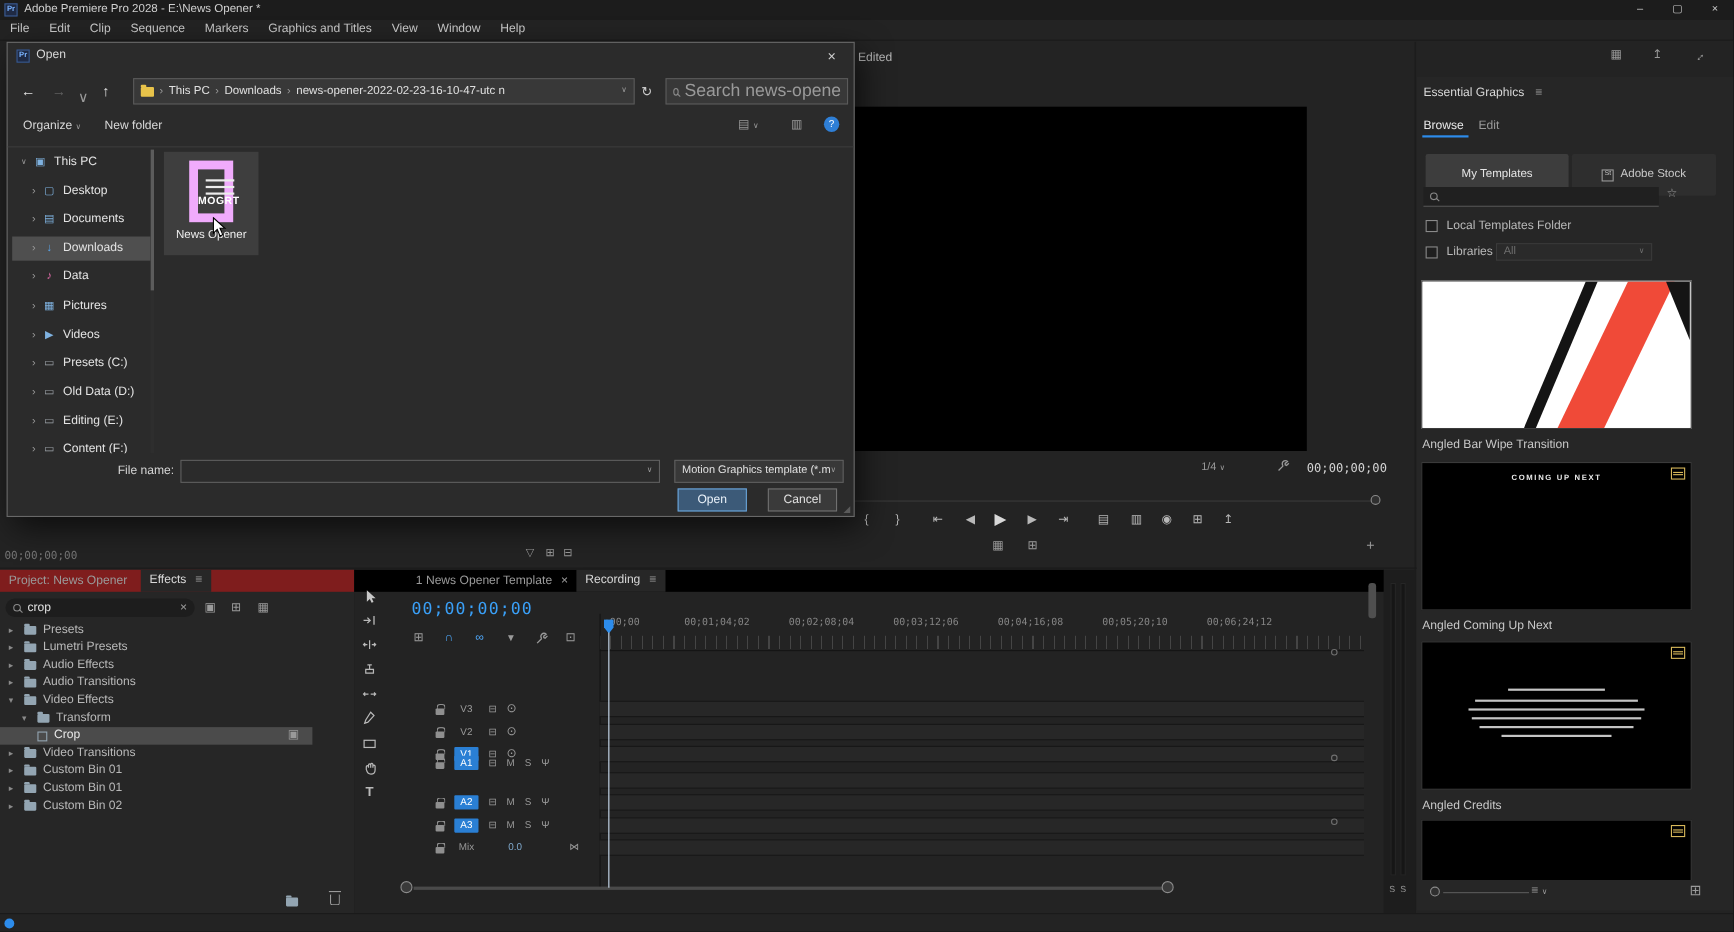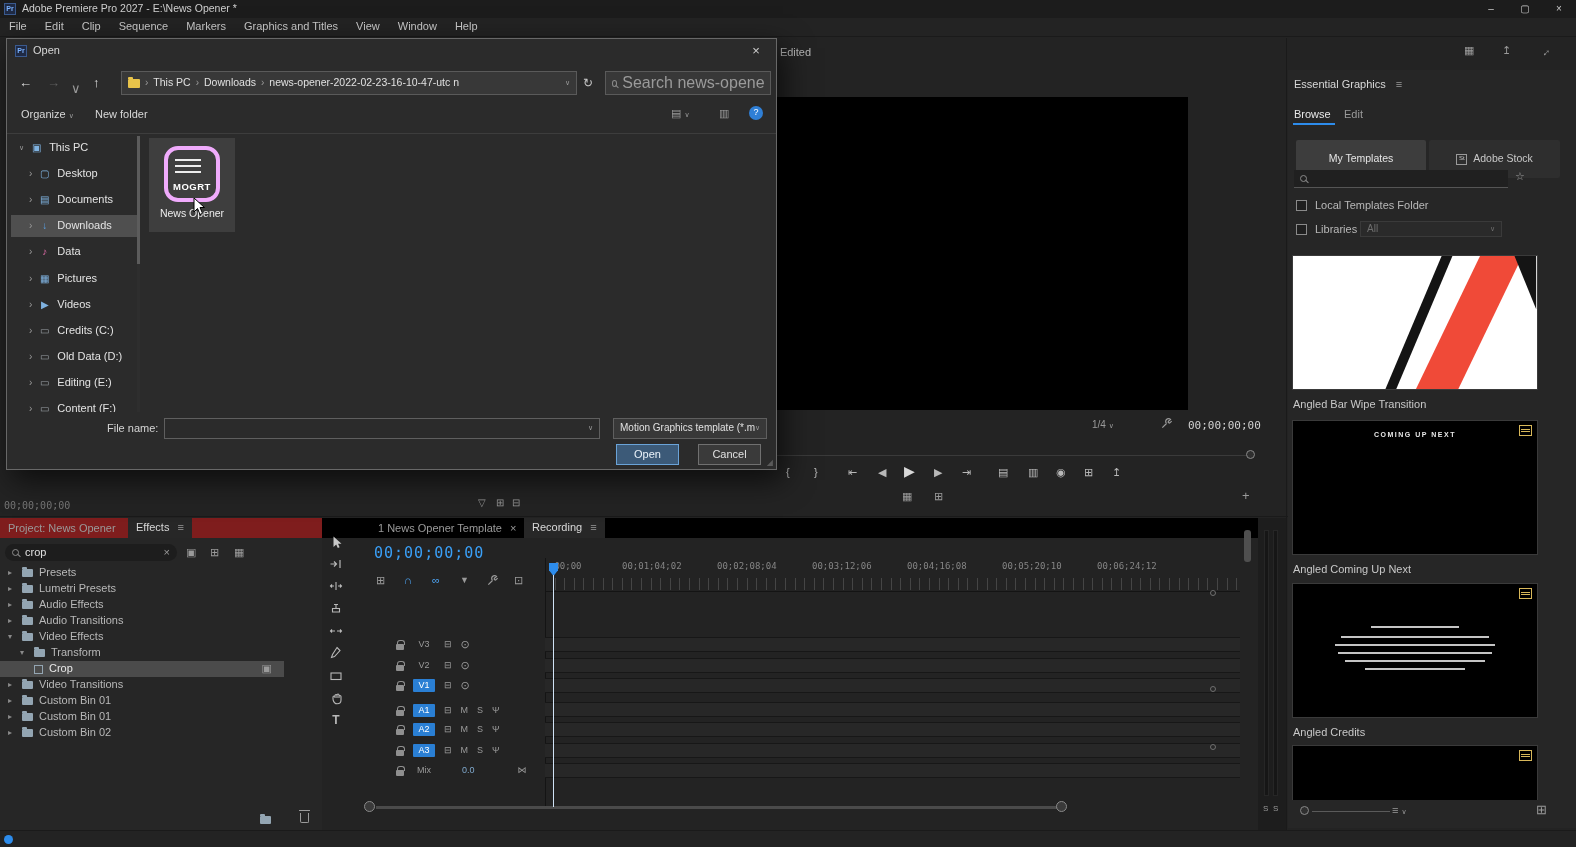--- a/index.html
+++ b/index.html
@@ -73,35 +73,35 @@
 .dclose{margin-left:auto;width:32px;text-align:center;font-size:13px;color:#cfcfcf}
 .dbar{position:absolute;top:32px;height:24px;background:#383838;border:1px solid #5a5a5a;display:flex;align-items:center;gap:5px;padding:0 6px;font-size:10.5px;overflow:hidden;white-space:nowrap}
 .bc-folder{width:12px;height:9px;background:#e8c34a;border-radius:1px;position:relative;flex:none}
 .bc-folder::before{content:'';position:absolute;top:-2px;left:0;width:5px;height:2px;background:#e8c34a;border-radius:1px 1px 0 0}
 .bsep{color:#9a9a9a;font-size:10px}
 .ph{color:#9a9a9a;font-size:16px;overflow:hidden;white-space:nowrap}
 .navbtn{position:absolute;top:36px;font-size:13px}
 .drow{position:absolute;left:0;width:126px;height:22px;display:flex;align-items:center;gap:6px;font-size:11px;color:#e3e3e3;overflow:hidden;white-space:nowrap}
 .drow.sel{background:#4f4f4f}
 .si{width:13px;height:13px;display:inline-flex;align-items:center;justify-content:center;font-size:10px;flex:none}
-.doc{width:56px;height:56px;border:4px solid #f0abfc;border-radius:14px;position:relative;margin:8px auto 0}
+.doc{width:40px;height:56px;border:8px solid #f0abfc;border-radius:0;position:relative;margin:8px auto 0}
 .doc i{position:absolute;left:7px;width:26px;height:2px;background:#ececec}
 .docword{position:absolute;bottom:5px;left:0;right:0;text-align:center;color:#fff;font-weight:bold;font-size:9.5px;letter-spacing:.5px}
 .dbtn{position:absolute;height:21px;display:flex;align-items:center;justify-content:center;font-size:11px}
 .combo{position:absolute;height:21px;background:#2b2b2b;border:1px solid #5f5f5f;display:flex;align-items:center;padding:0 6px;font-size:10px;overflow:hidden;white-space:nowrap}
 .combo .chev{margin-left:auto}
 </style>
 </head>
 <body>
 
 <div id="stage">
 
   <div class="t titlebar">
     <span class="pr-badge">Pr</span>
-    <span class="wtitle">Adobe Premiere Pro 2027 - E:\News Opener *</span>
+    <span class="wtitle">Adobe Premiere Pro 2028 - E:\News Opener *</span>
     <span class="wbtns">
       <span class="wbtn">–</span>
       <span class="wbtn">▢</span>
       <span class="wbtn">×</span>
     </span>
   </div>
 
   <div class="t menubar">
     <span class="mitem">File</span>
     <span class="mitem">Edit</span>
@@ -407,21 +407,21 @@
         <span class="tname">V2</span>
         <span class="ic">⊟</span>
         <span class="ic" style="font-size:11px">⊙</span>
       </div>
     <div class="trow" style="top:160px">
         <span class="lock"></span>
         <span class="tname bl">V1</span>
         <span class="ic">⊟</span>
         <span class="ic" style="font-size:11px">⊙</span>
       </div>
-    <div class="trow" style="top:185px">
+    <div class="trow" style="top:168px">
         <span class="lock"></span>
         <span class="tname bl">A1</span>
         <span class="ic">⊟</span>
         <span class="msbox">M</span>
         <span class="msbox">S</span>
         <span class="ic">Ψ</span>
       </div>
     <div class="trow" style="top:204px">
         <span class="lock"></span>
         <span class="tname bl">A2</span>
@@ -528,21 +528,21 @@
           <span>Pictures</span>
         </div>
       <div class="drow" style="top:158px;padding-left:18px">
           <span class="bsep">›</span>
           <span class="si" style="color:#7fb2e0">▶</span>
           <span>Videos</span>
         </div>
       <div class="drow" style="top:184px;padding-left:18px">
           <span class="bsep">›</span>
           <span class="si" style="color:#9aa0a6">▭</span>
-          <span>Credits (C:)</span>
+          <span>Presets (C:)</span>
         </div>
       <div class="drow" style="top:210px;padding-left:18px">
           <span class="bsep">›</span>
           <span class="si" style="color:#9aa0a6">▭</span>
           <span>Old Data (D:)</span>
         </div>
       <div class="drow" style="top:236px;padding-left:18px">
           <span class="bsep">›</span>
           <span class="si" style="color:#9aa0a6">▭</span>
           <span>Editing (E:)</span>

